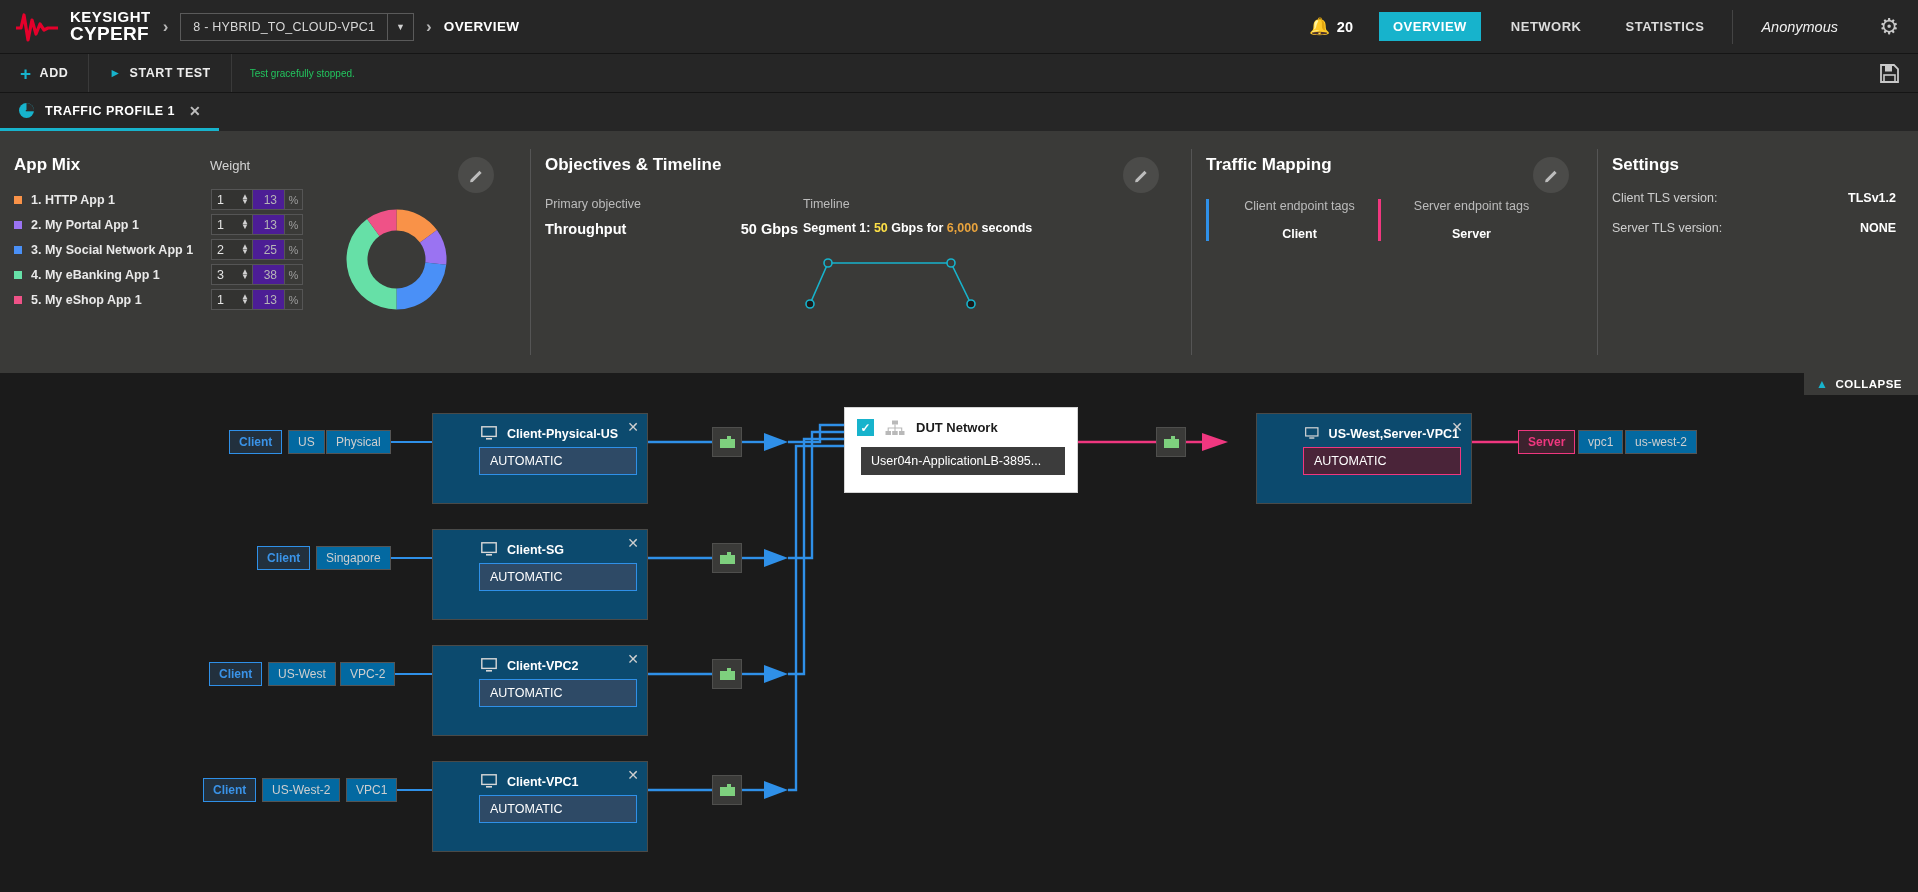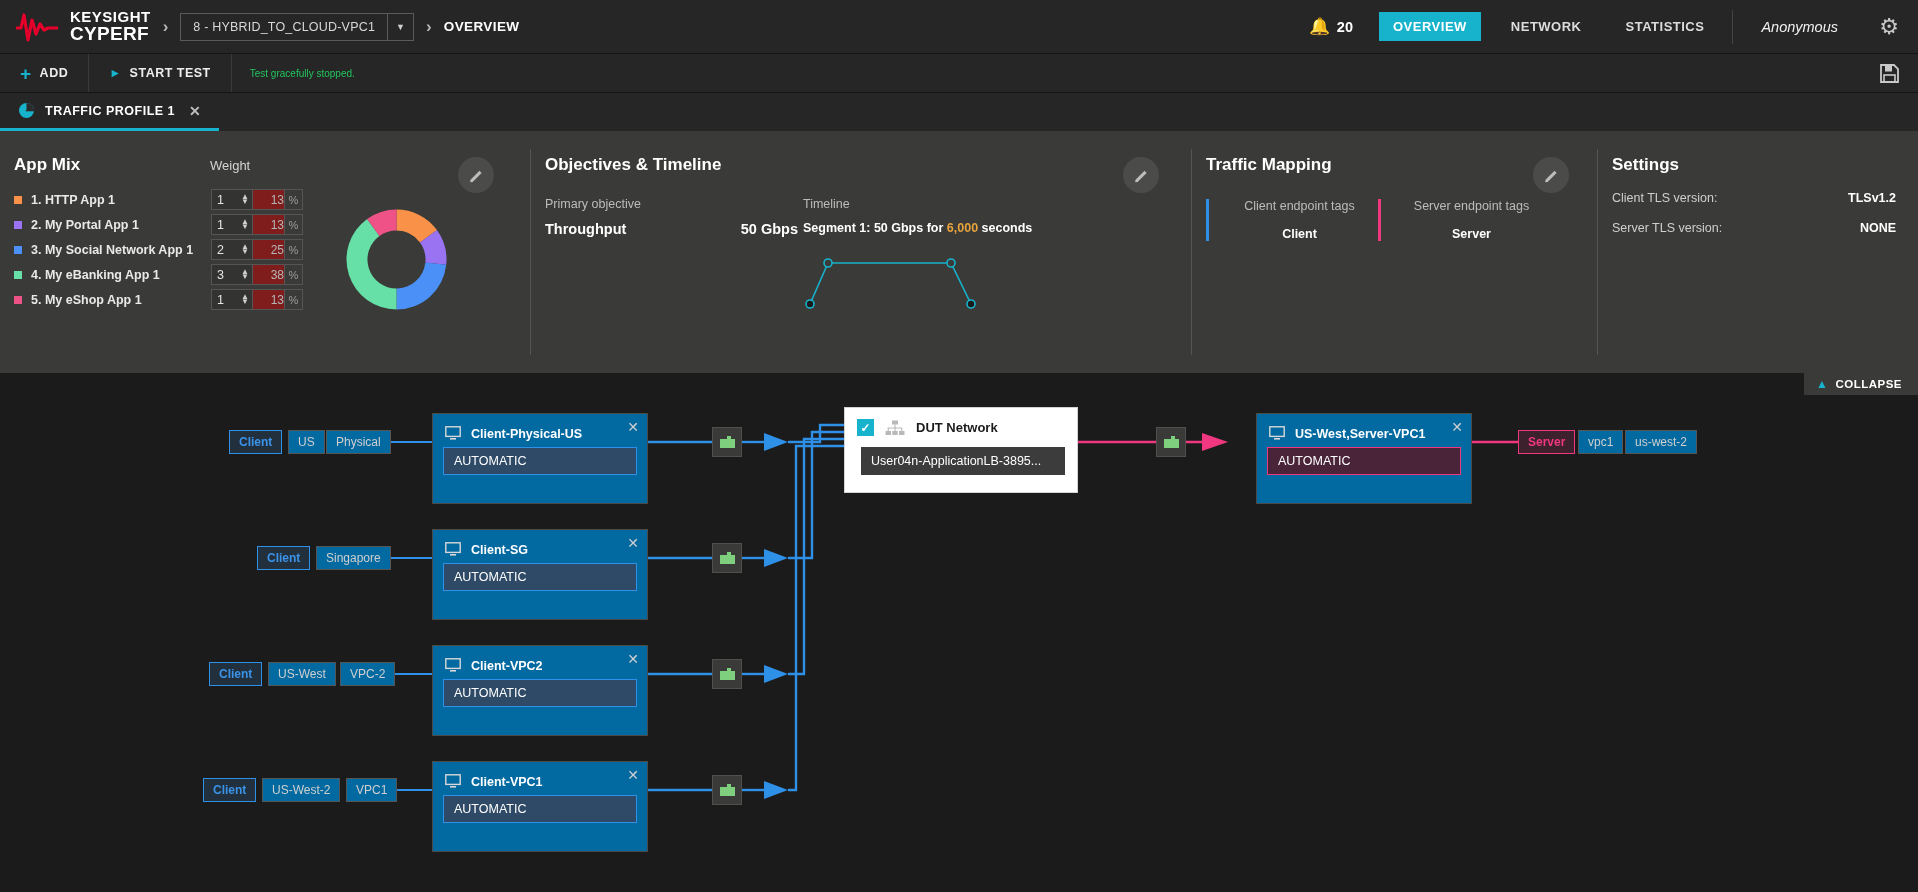--- a/index.html
+++ b/index.html
@@ -102,41 +102,41 @@
   .am-name { font-size: 12.5px; font-weight: bold; color: #e9e9e9; width: 180px; white-space: nowrap; }
   .am-spin {
     width: 42px; height: 21px; border: 1px solid #555; background: #333331;
     display: flex; align-items: center; justify-content: space-between;
     padding: 0 3px 0 5px;
   }
   .am-spin .v { font-size: 12.5px; color: #e4e4e4; }
   .am-spin .arrows { display: flex; flex-direction: column; line-height: .55; color: #d0d0d0; font-size: 8px; }
   .am-pct {
     width: 32px; height: 21px; border: 1px solid #555; border-left: none;
-    background: #7f1d1d; display: flex; align-items: center; justify-content: flex-end;
-    padding-right: 0; font-size: 12px; color: #b6b6b6;
+    background: #4c1d95; display: flex; align-items: center; justify-content: flex-end;
+    padding-right: 7px; font-size: 12px; color: #b6b6b6;
   }
   .am-pctsym {
     width: 18px; height: 21px; border: 1px solid #555; border-left: none;
     background: #3a3a38; display: flex; align-items: center; justify-content: center;
     font-size: 11px; color: #9d9d9d;
   }
   .donut { position: absolute; left: 344px; top: 76px; }
 
   
   .objectives { width: 660px; padding: 24px 0 0 0; position: relative; display: flex; }
   .obj-inner { padding-left: 14px; padding-top: 0; }
   .objectives .edit-circle { right: 32px; top: 26px; }
   .obj-grid { margin-top: 22px; display: flex; }
   .obj-col1 { width: 258px; }
   .obj-row2 { display: flex; align-items: baseline; justify-content: space-between; margin-top: 10px; width: 253px; }
   .obj-strong { font-size: 14.5px; font-weight: bold; color: #fff; }
   .seg-line { margin-top: 10px; font-size: 12.5px; color: #d6d6d6; }
   .seg-line b { color: #fff; }
-  .seg-line .cy { color: #ffffff; font-weight: bold; }
+  .seg-line .cy { color: #fde047; font-weight: bold; }
   .seg-line .or { color: #e8a33d; font-weight: bold; }
   .timeline-svg { margin-top: 14px; }
 
   
   .mapping { width: 405px; padding: 24px 0 0 0; position: relative; display: flex; }
   .mapping .edit-circle { right: 28px; top: 26px; }
   .map-cols { margin-top: 24px; display: flex; text-align: center; }
   .map-col { padding-left: 12px; width: 172px; }
   .map-col.client { border-left: 3px solid #2f90e8; }
   .map-col.server { border-left: 3px solid #f0377f; }
@@ -164,21 +164,21 @@
 
   .tagchip {
     position: absolute; height: 24px; border: 1px solid #555; background: #0369a1;
     display: flex; align-items: center; justify-content: center; padding: 0 9px;
     font-size: 12px; color: #cfcfcf; white-space: nowrap;
   }
   .tagchip.client { border-color: #2f90e8; color: #3a93e8; font-weight: bold; background: #22303d; }
   .tagchip.server { border-color: #f0377f; color: #f0377f; font-weight: bold; background: #3d222e; }
 
   .node {
-    position: absolute; background: #0369a1; border: 1px solid #4a4a48;
+    position: absolute; background: #0c4a6e; border: 1px solid #4a4a48; padding-left: 36px;
   }
   .node .nhead { display: flex; align-items: center; gap: 10px; padding: 12px 12px 0 12px; }
   .node .nname { font-size: 12.5px; font-weight: bold; color: #fff; white-space: nowrap; }
   .node .nx {
     position: absolute; right: 8px; top: 6px; color: #cfcfcf; font-size: 14px; line-height: 1;
   }
   .node .nfield {
     margin: 6px 10px 12px 10px; height: 28px; display: flex; align-items: center;
     padding-left: 10px; font-size: 12.5px; color: #fff;
   }

